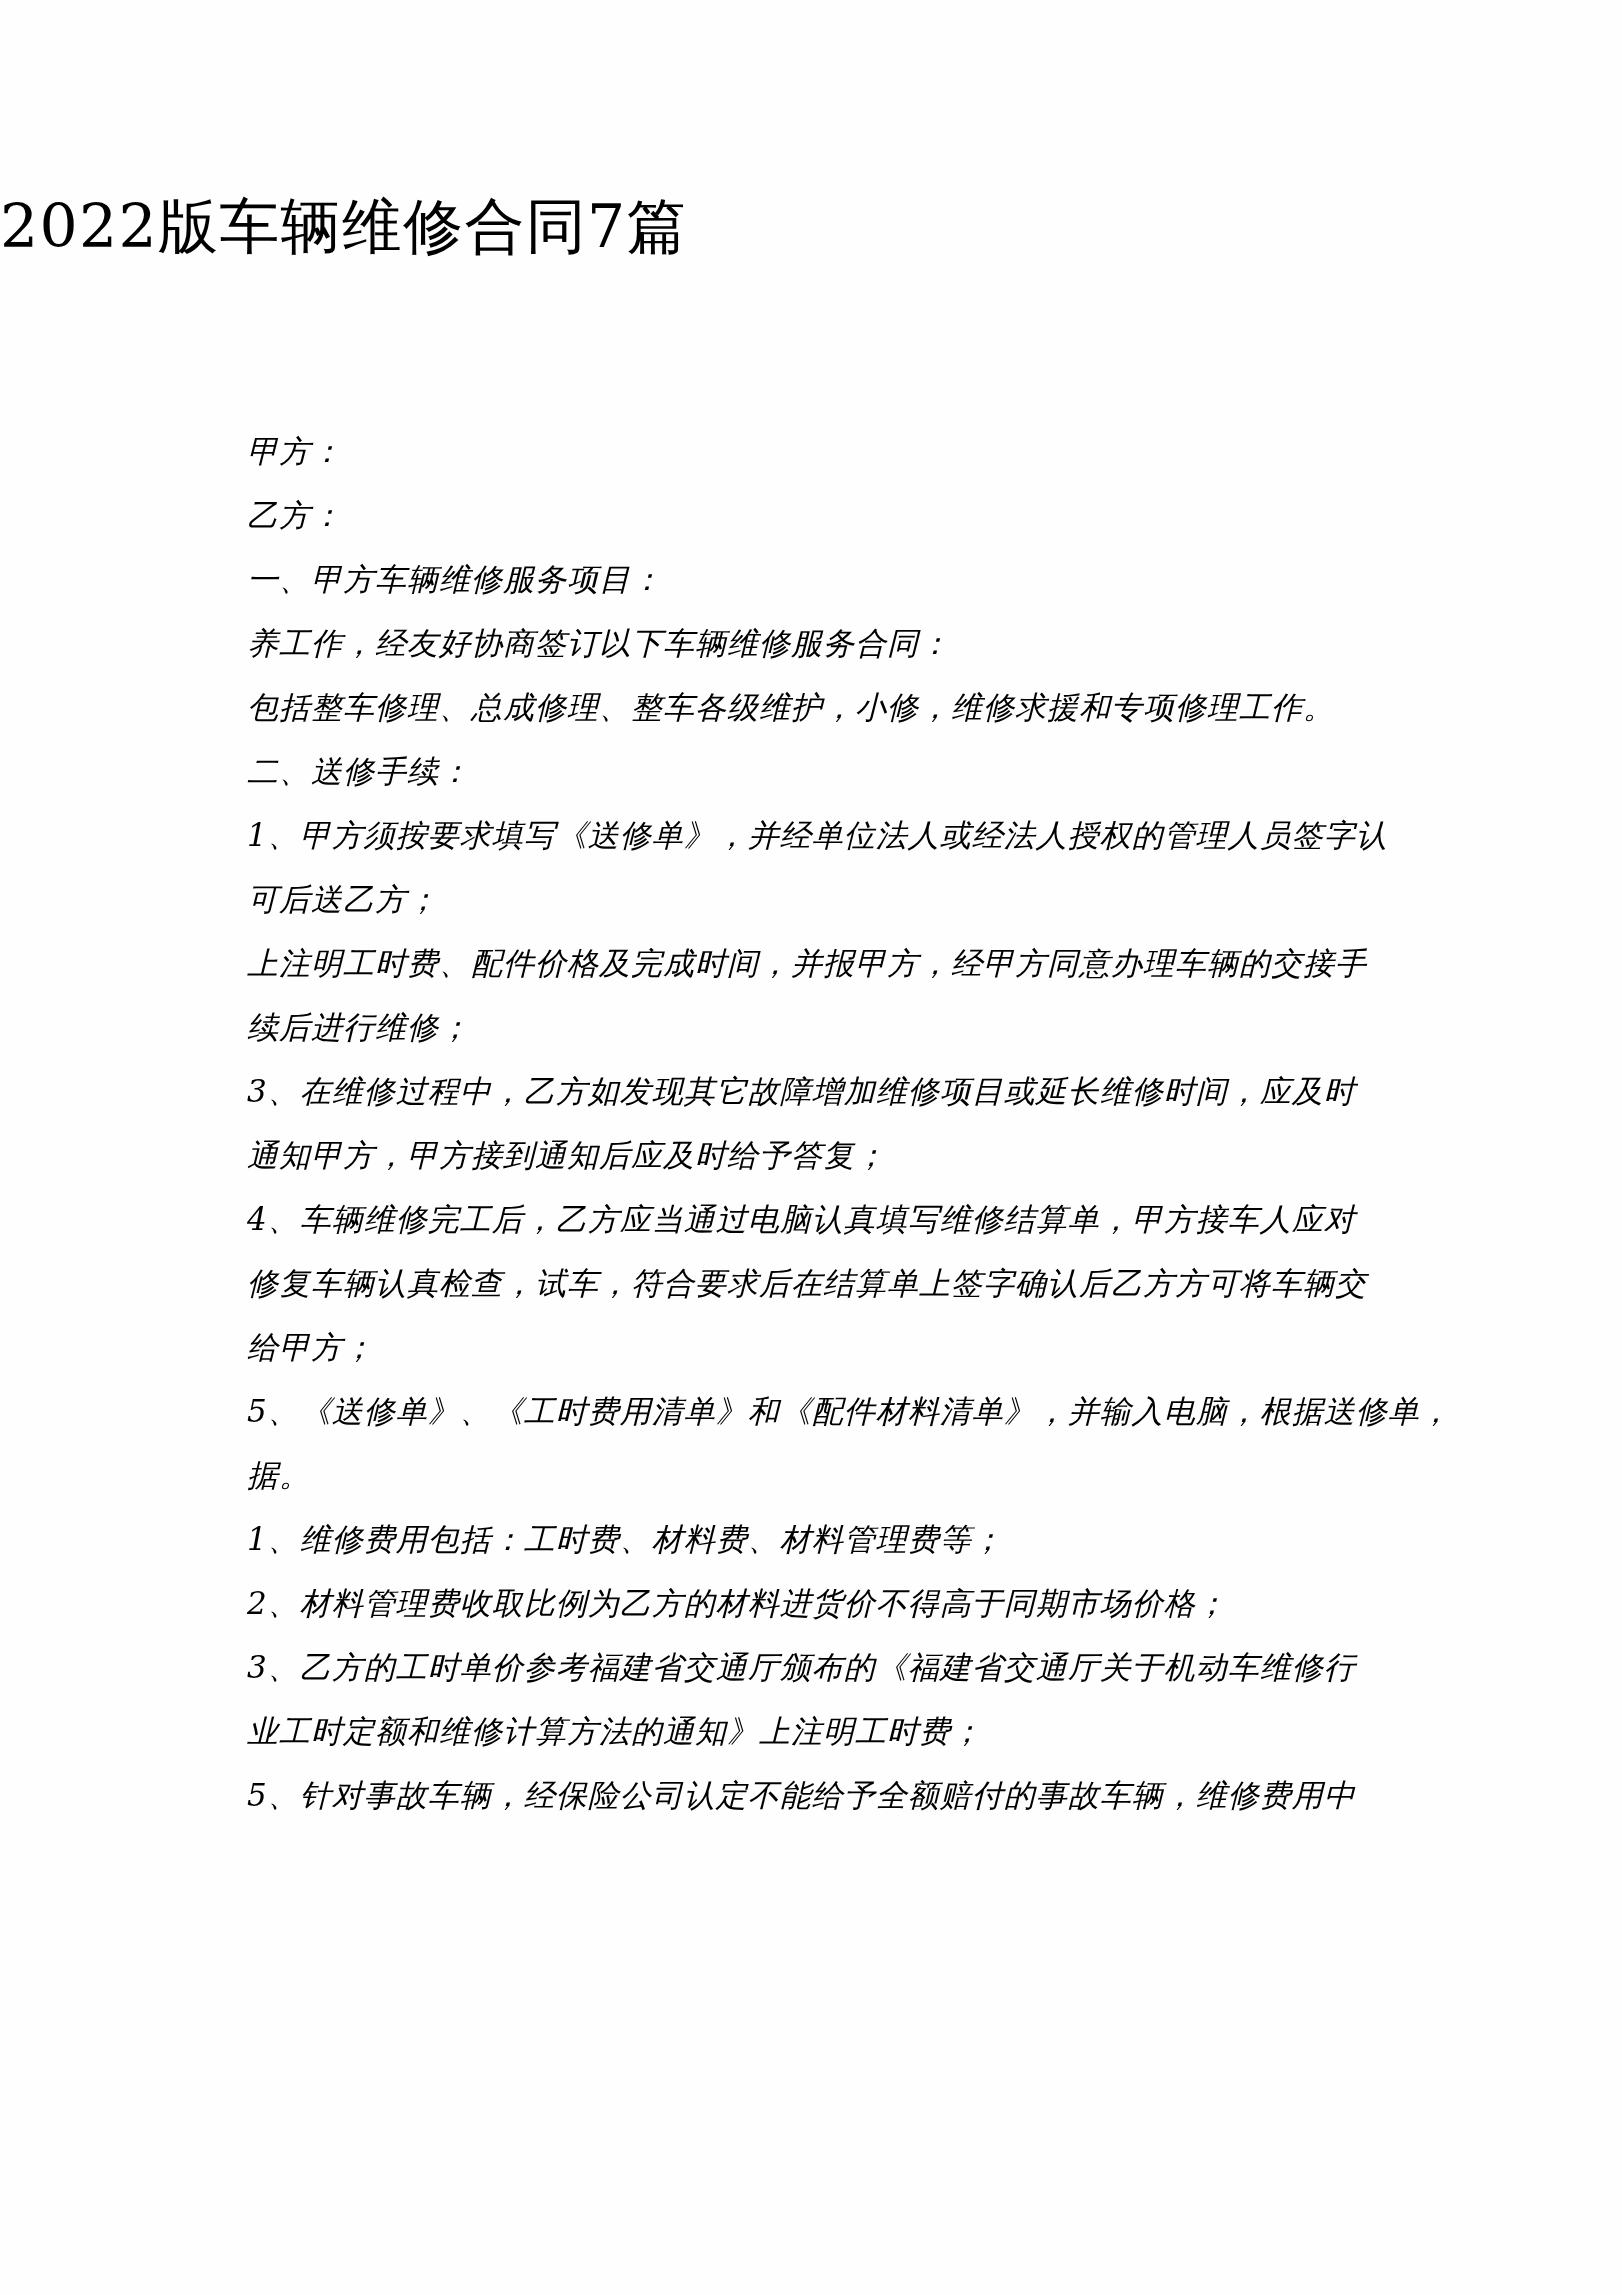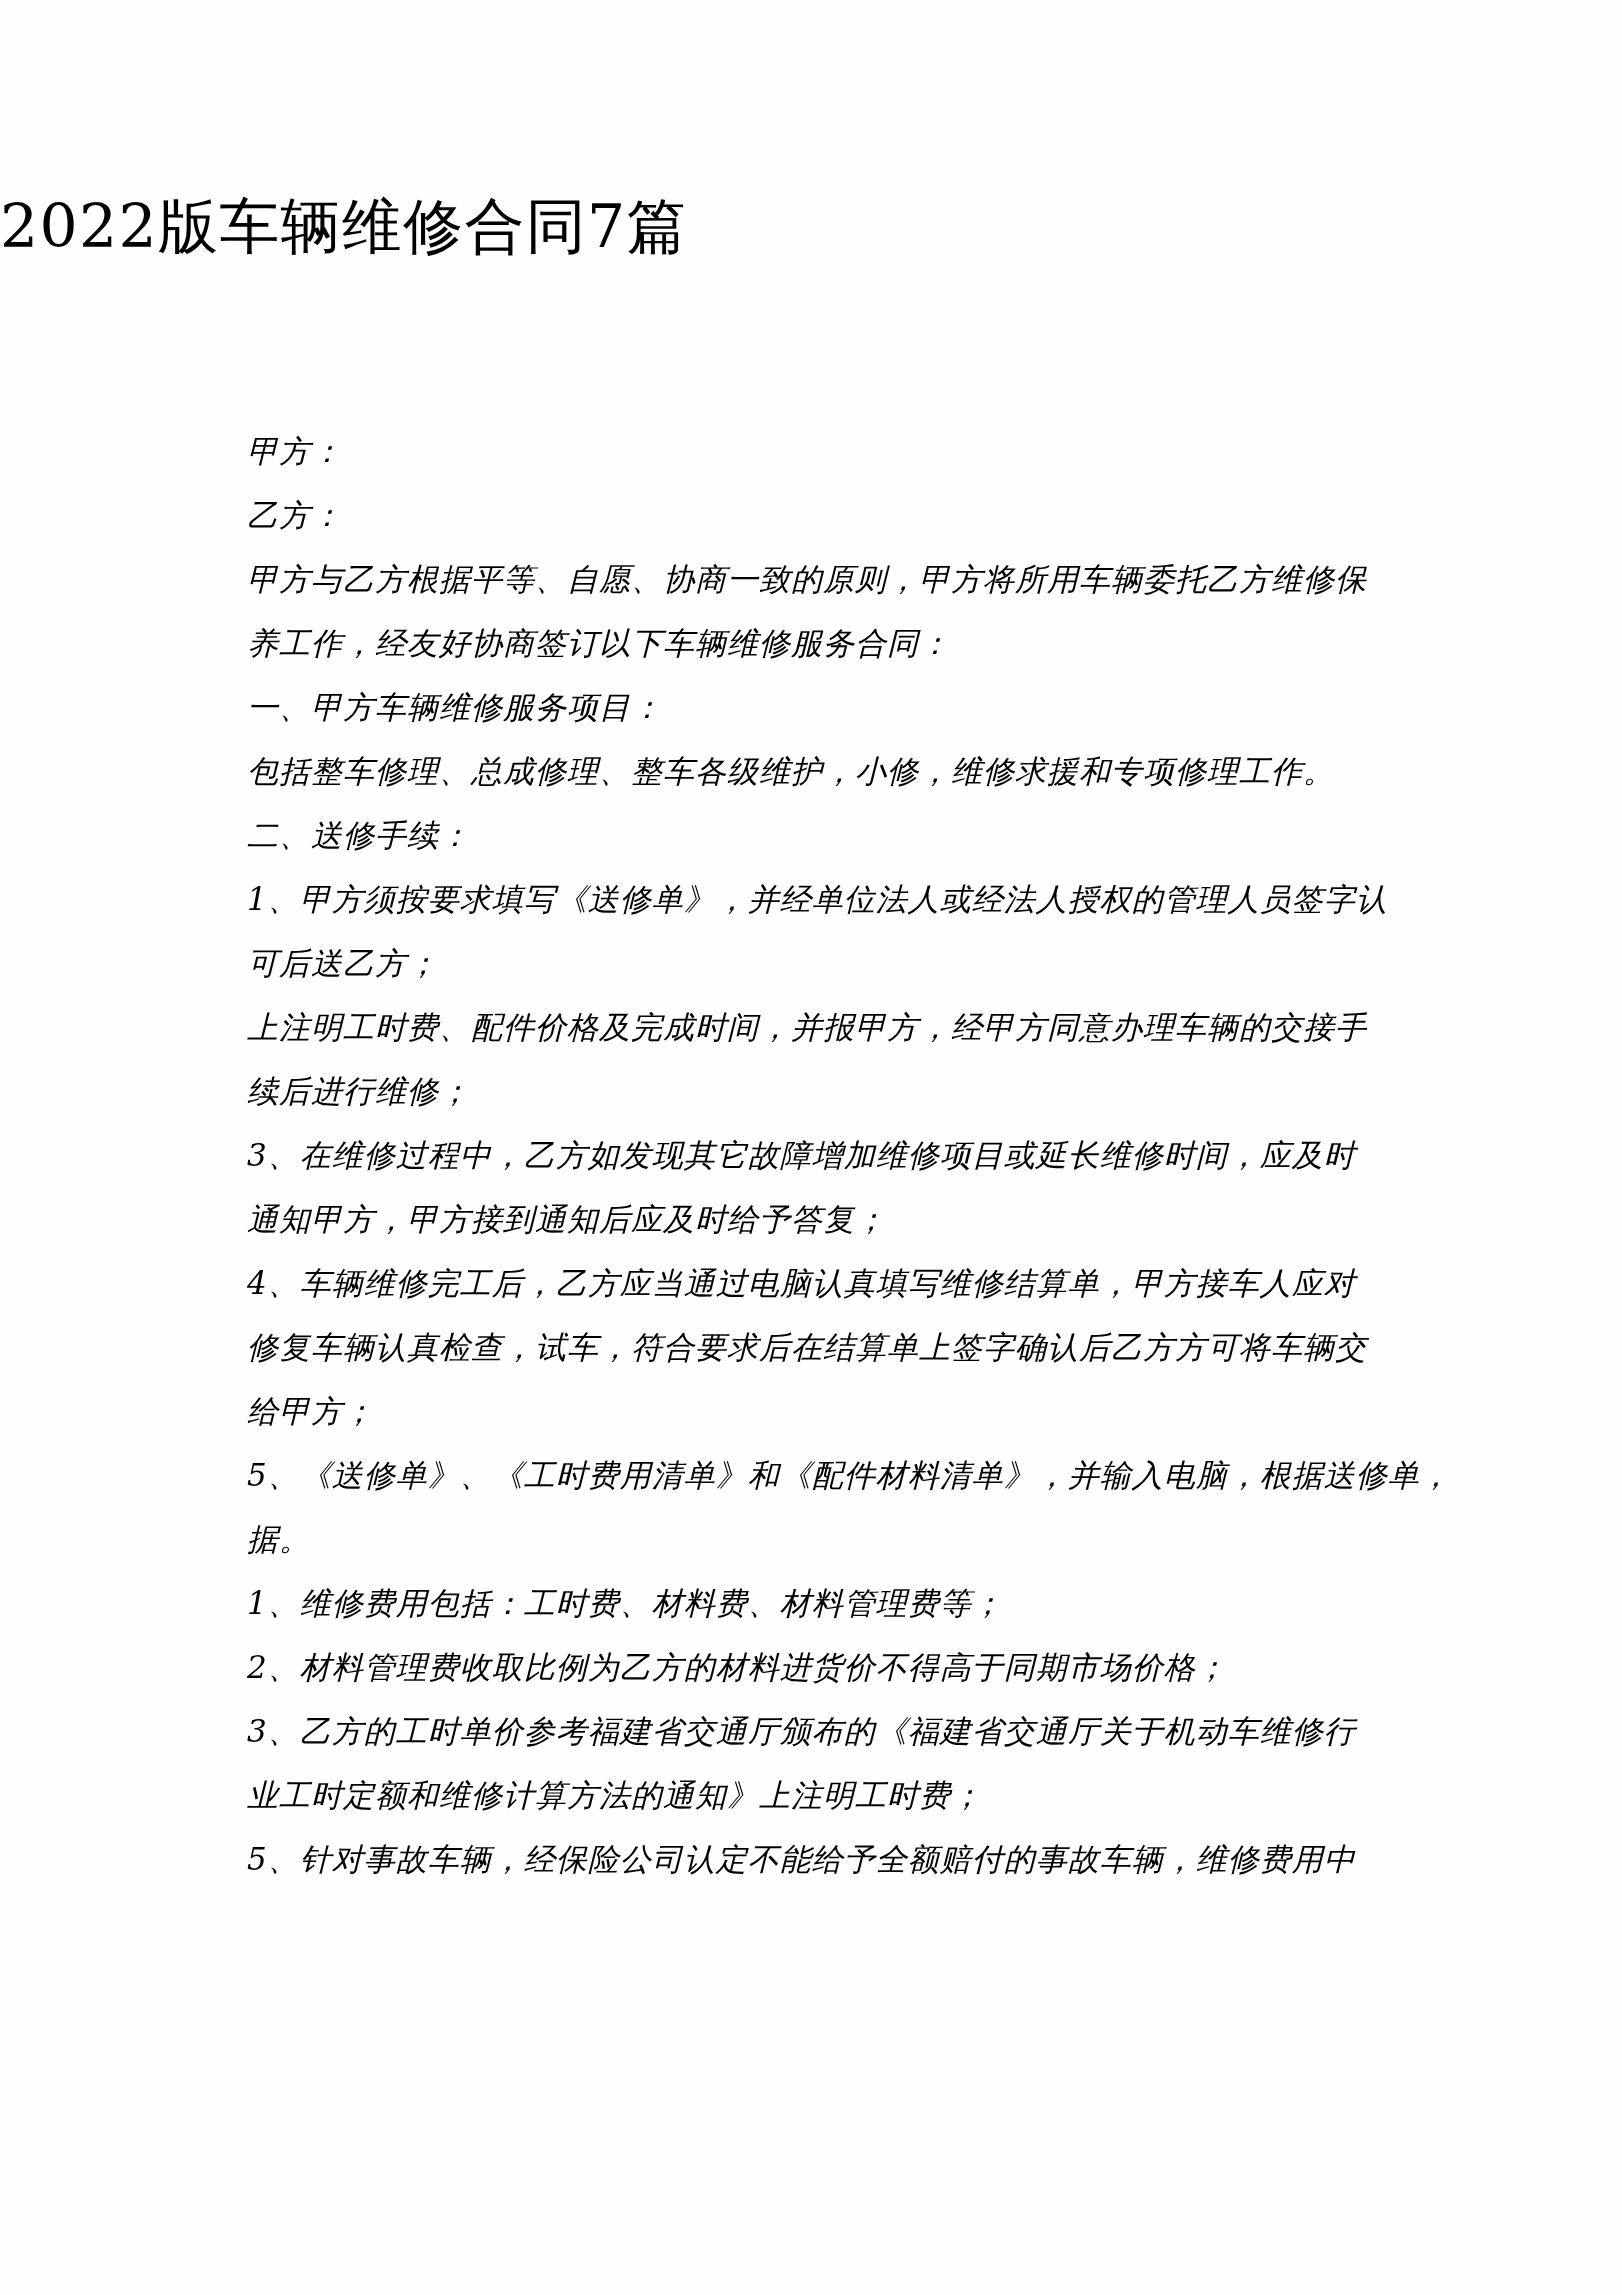--- a/index.html
+++ b/index.html
@@ -13,23 +13,22 @@
             letter-spacing: 1px; font-style: italic; }
   </style>
 </head>
 <body>
 
 <div class="page">
   <div class="title">2022版车辆维修合同7篇</div>
   <div class="body">
     <div class="line">甲方：</div>
     <div class="line">乙方：</div>
-    <div class="line">甲方与乙方根据平等、自愿、协商一致的原则，甲方将所用车辆委托乙方维修保</div>
+    <div class="line">一、甲方车辆维修服务项目：</div>
     <div class="line">养工作，经友好协商签订以下车辆维修服务合同：</div>
-    <div class="line">一、甲方车辆维修服务项目：</div>
     <div class="line">包括整车修理、总成修理、整车各级维护，小修，维修求援和专项修理工作。</div>
     <div class="line">二、送修手续：</div>
     <div class="line">1、甲方须按要求填写《送修单》，并经单位法人或经法人授权的管理人员签字认</div>
     <div class="line">可后送乙方；</div>
     <div class="line">上注明工时费、配件价格及完成时间，并报甲方，经甲方同意办理车辆的交接手</div>
     <div class="line">续后进行维修；</div>
     <div class="line">3、在维修过程中，乙方如发现其它故障增加维修项目或延长维修时间，应及时</div>
     <div class="line">通知甲方，甲方接到通知后应及时给予答复；</div>
     <div class="line">4、车辆维修完工后，乙方应当通过电脑认真填写维修结算单，甲方接车人应对</div>
     <div class="line">修复车辆认真检查，试车，符合要求后在结算单上签字确认后乙方方可将车辆交</div>

